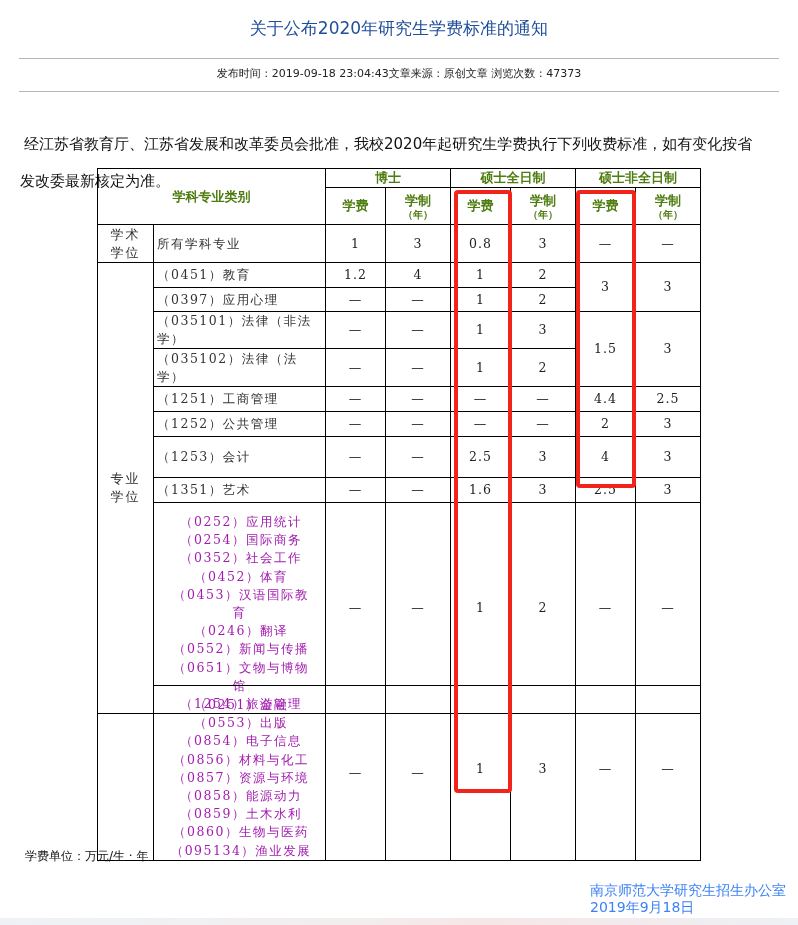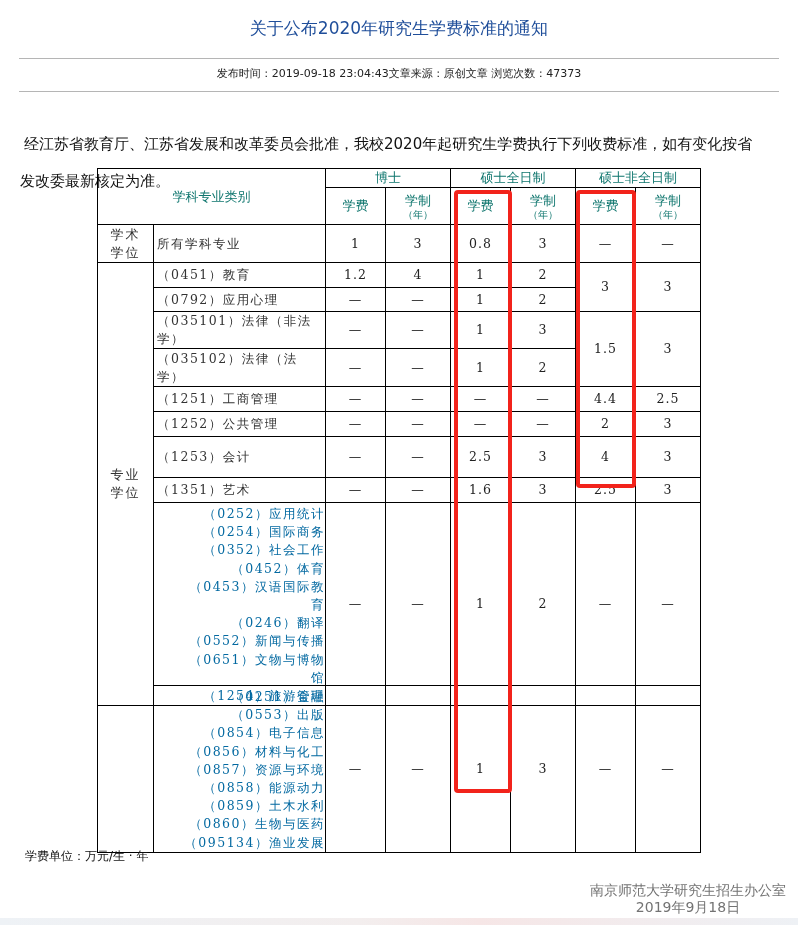--- a/index.html
+++ b/index.html
@@ -25,39 +25,39 @@
   table.fees {
     position: absolute; left: 97px; top: 168px;
     border-collapse: collapse; table-layout: fixed;
     font-family: "DejaVu Serif", "Liberation Serif", serif;
     font-size: 12.5px;
   }
   table.fees td {
     border: 1px solid #000; padding: 0; text-align: center; vertical-align: middle;
     color: #222; line-height: 18px; overflow: hidden;
   }
-  table.fees td.hdr { font-weight: normal; font-size: 13px; color: #0f766e; }
+  table.fees td.hdr { font-weight: bold; font-size: 13px; color: #4d7c0f; }
   table.fees td.hdr .sub { display: block; font-size: 10px; line-height: 11px; }
   table.fees td.hdr .lines { display: block; line-height: 17px; }
   table.fees td.subj { text-align: left; padding-left: 3px; letter-spacing: 1.5px; color: #333; }
   table.fees td.cat { font-size: 13px; letter-spacing: 2px; color: #333; line-height: 18px; }
-  table.fees td.list { text-align: right; padding-left: 3px; letter-spacing: 1.5px; color: #0369a1; line-height: 18.2px; vertical-align: top; padding-top: 2px; }
+  table.fees td.list { text-align: center; padding-left: 3px; letter-spacing: 1.5px; color: #a21caf; line-height: 18.2px; vertical-align: top; padding-top: 10px; }
   .list-item { display: block; }
   .num { letter-spacing: 1px; }
 
   .hl {
     position: absolute; border: 4px solid #f2231b; border-radius: 4px;
     pointer-events: none; box-sizing: border-box;
   }
   .unit {
     position: absolute; left: 25px; top: 848px; font-size: 12px; color: #111;
   }
   .sign {
-    position: absolute; right: 12px; top: 882px; text-align: center;
-    font-size: 14px; line-height: 17px; color: #737373;
+    position: absolute; right: 12px; top: 882px; text-align: left;
+    font-size: 14px; line-height: 17px; color: #3b82f6;
   }
   .bottom-strip {
     position: absolute; left: 0; top: 918px; width: 798px; height: 7px;
     background: linear-gradient(90deg, #eef2f6 0%, #f3eeee 45%, #f6e6e6 60%, #eef1f5 100%);
   }
 </style>
 </head>
 <body>
 
 <div class="title">关于公布2020年研究生学费标准的通知</div>
@@ -134,21 +134,21 @@
         </td>
     <td class="subj">（0451）教育</td>
     <td class="num">1.2</td>
     <td class="num">4</td>
     <td class="num">1</td>
     <td class="num">2</td>
     <td class="num" rowspan="2">3</td>
     <td class="num" rowspan="2">3</td>
   </tr>
   <tr style="height:24px">
-    <td class="subj">（0792）应用心理</td>
+    <td class="subj">（0397）应用心理</td>
     <td class="num">—</td>
     <td class="num">—</td>
     <td class="num">1</td>
     <td class="num">2</td>
   </tr>
   <tr style="height:37px">
     <td class="subj">（035101）法律（非法学）</td>
     <td class="num">—</td>
     <td class="num">—</td>
     <td class="num">1</td>

